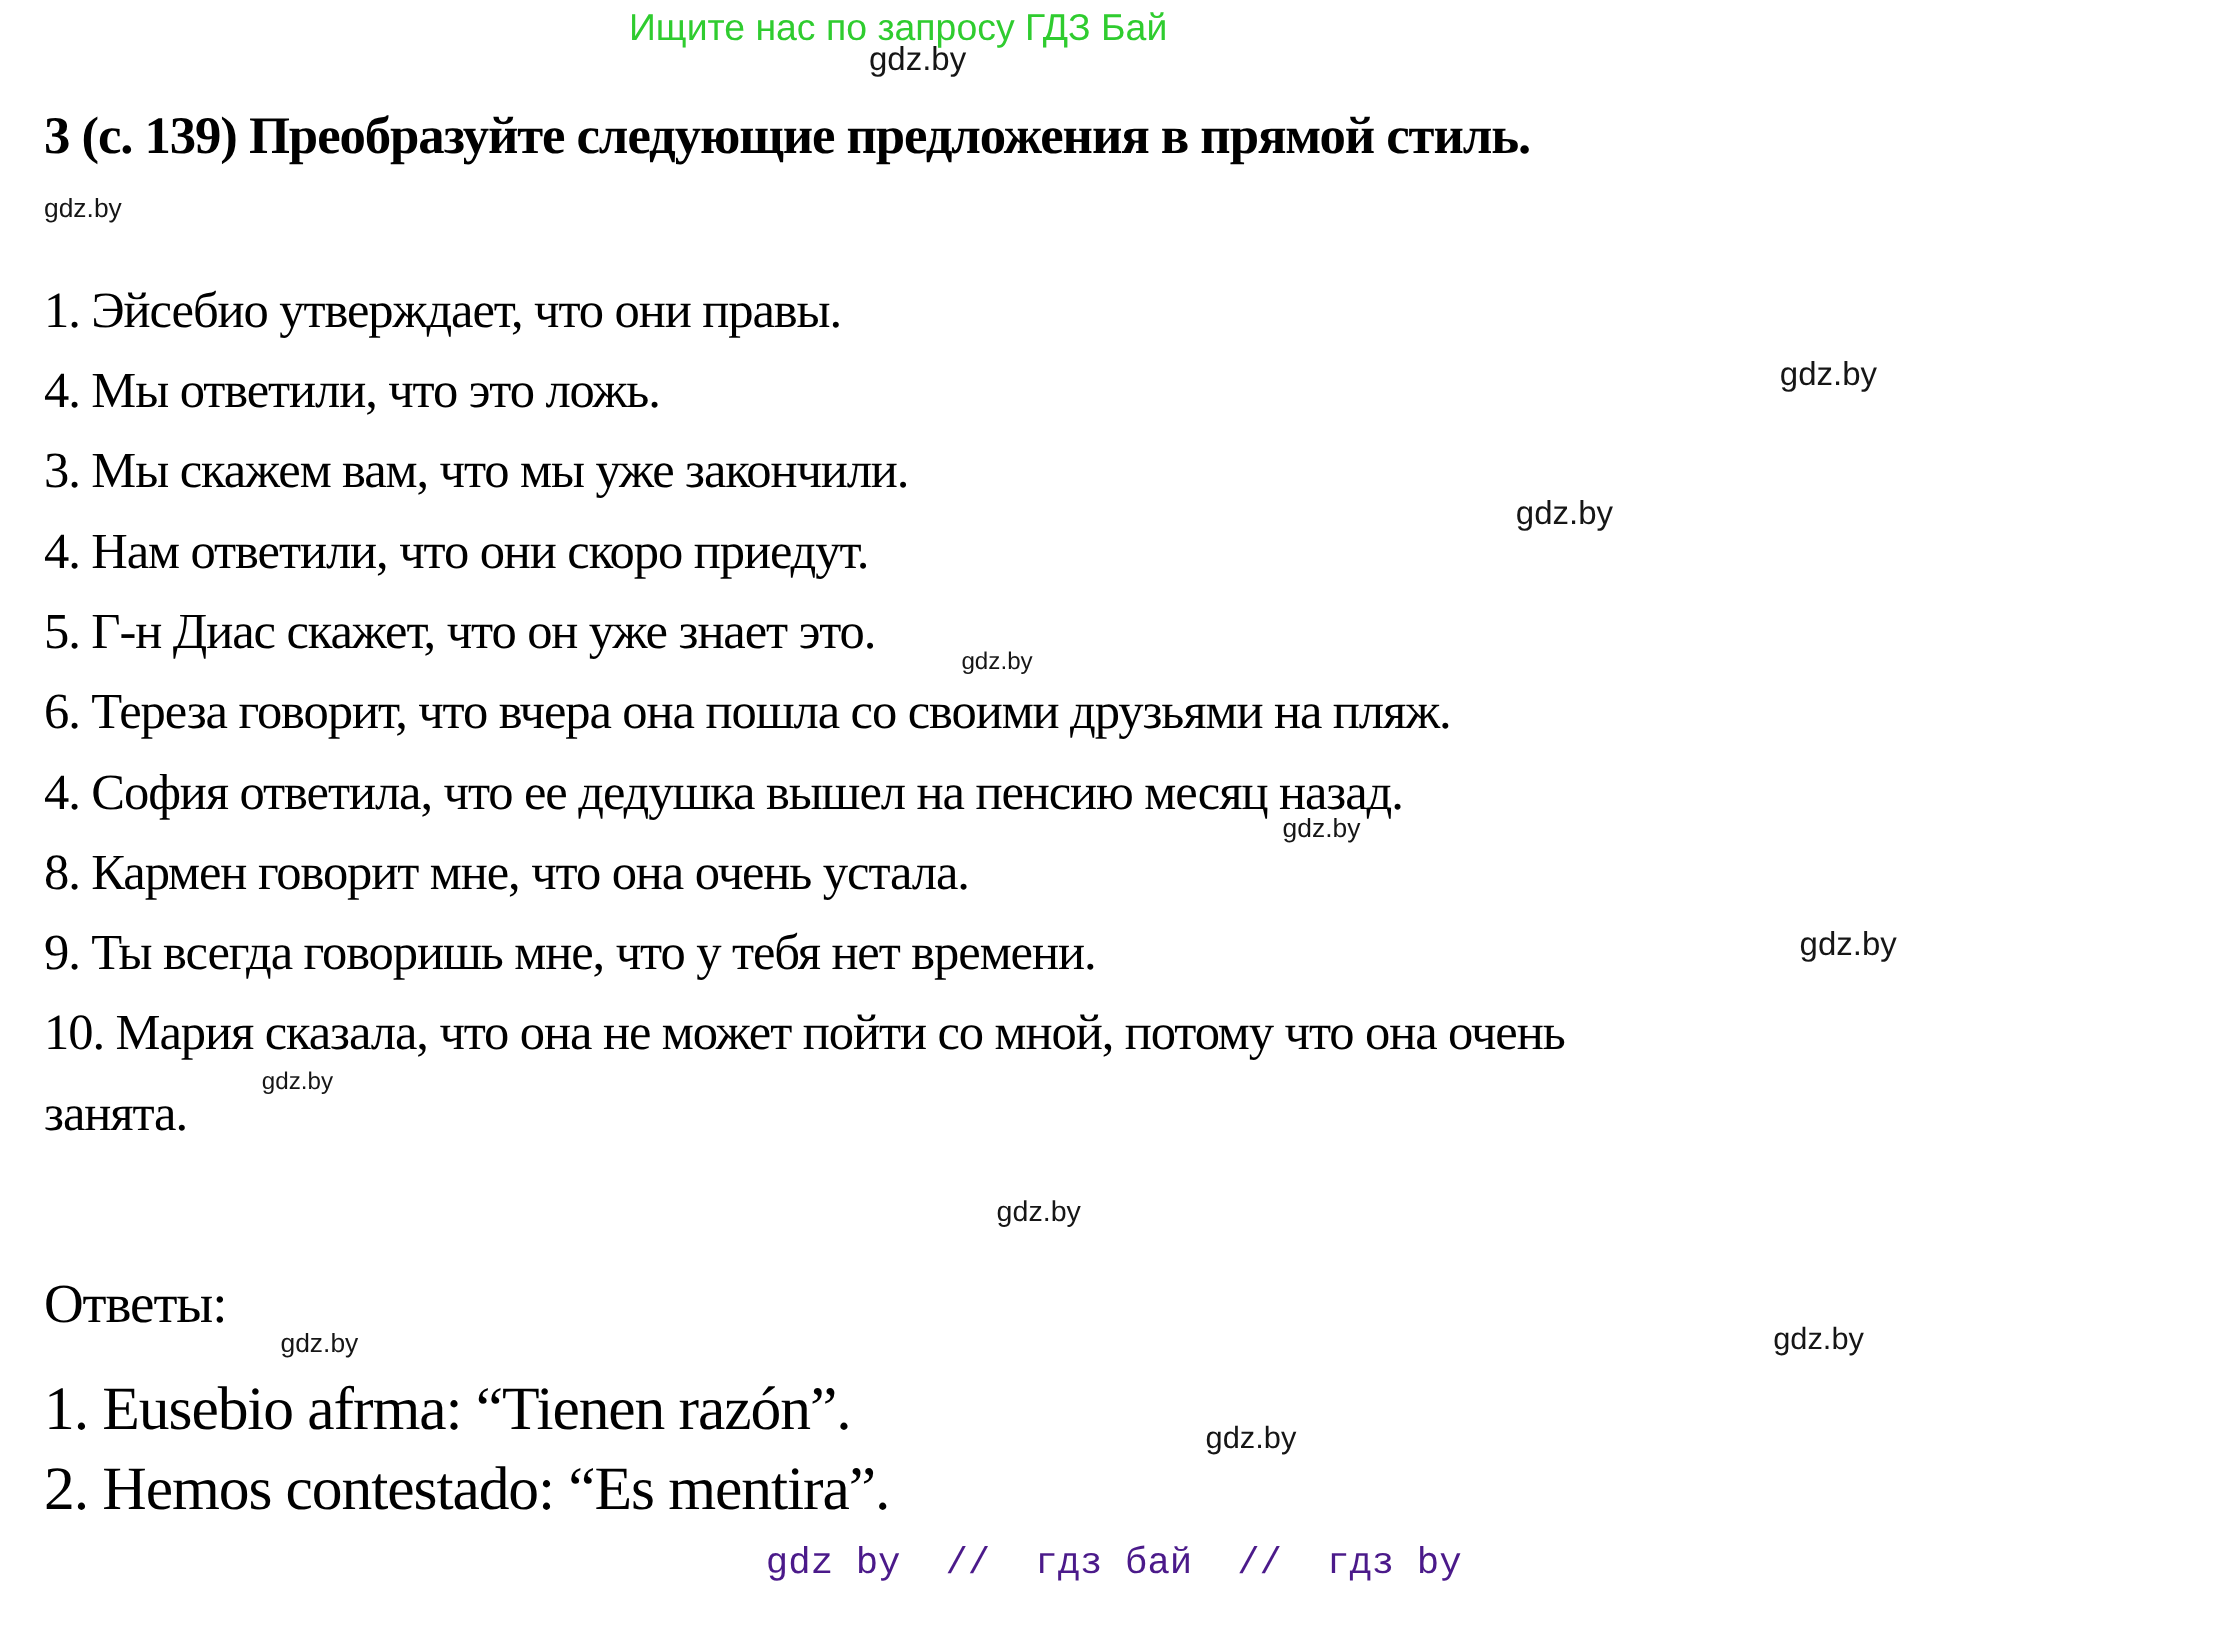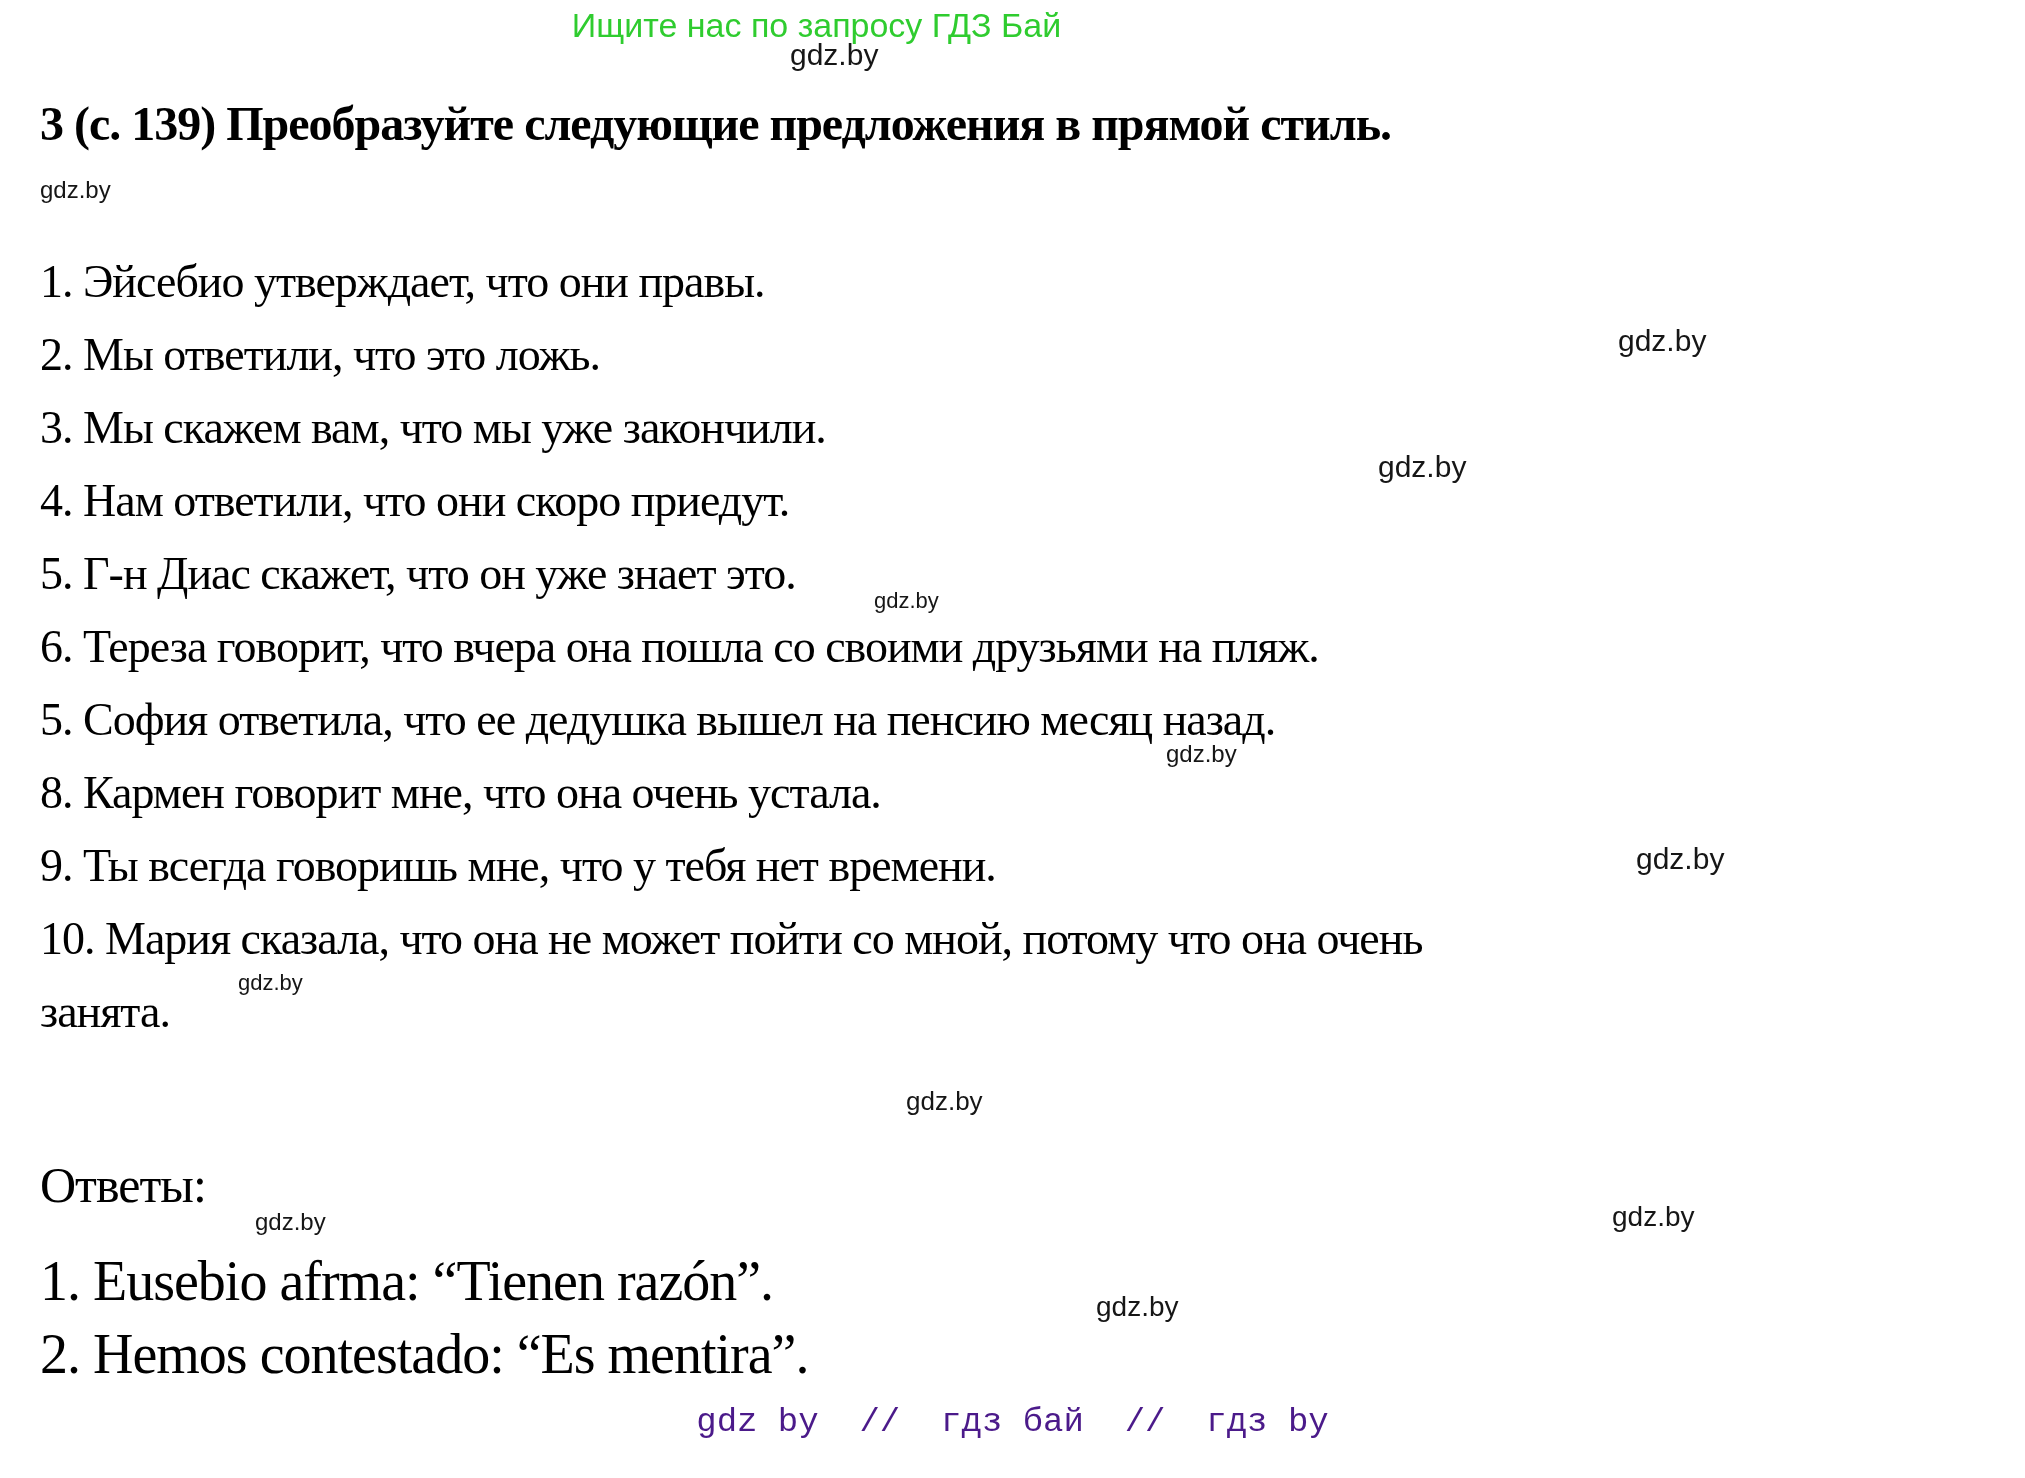--- a/index.html
+++ b/index.html
@@ -79,26 +79,26 @@
 <span class="wm wm-8">gdz.by</span>
 <span class="wm wm-9">gdz.by</span>
 <span class="wm wm-10">gdz.by</span>
 <span class="wm wm-11">gdz.by</span>
 <span class="wm wm-12">gdz.by</span>
 
 <div class="heading">3 (с. 139) Преобразуйте следующие предложения в прямой стиль.</div>
 
 <div class="exercise-list">
     <div class="line">1. Эйсебио утверждает, что они правы.</div>
-    <div class="line">2. Мы ответили, что это ложь.</div>
+    <div class="line">4. Мы ответили, что это ложь.</div>
     <div class="line">3. Мы скажем вам, что мы уже закончили.</div>
     <div class="line">4. Нам ответили, что они скоро приедут.</div>
     <div class="line">5. Г-н Диас скажет, что он уже знает это.</div>
     <div class="line">6. Тереза говорит, что вчера она пошла со своими друзьями на пляж.</div>
-    <div class="line">5. София ответила, что ее дедушка вышел на пенсию месяц назад.</div>
+    <div class="line">4. София ответила, что ее дедушка вышел на пенсию месяц назад.</div>
     <div class="line">8. Кармен говорит мне, что она очень устала.</div>
     <div class="line">9. Ты всегда говоришь мне, что у тебя нет времени.</div>
     <div class="line">10. Мария сказала, что она не может пойти со мной, потому что она очень
 занята.</div>
   </div>
 
 <div class="answers-label">Ответы:</div>
 
 <div class="answers-list">
     <div class="line">1. Eusebio afrma: “Tienen razón”.</div>

